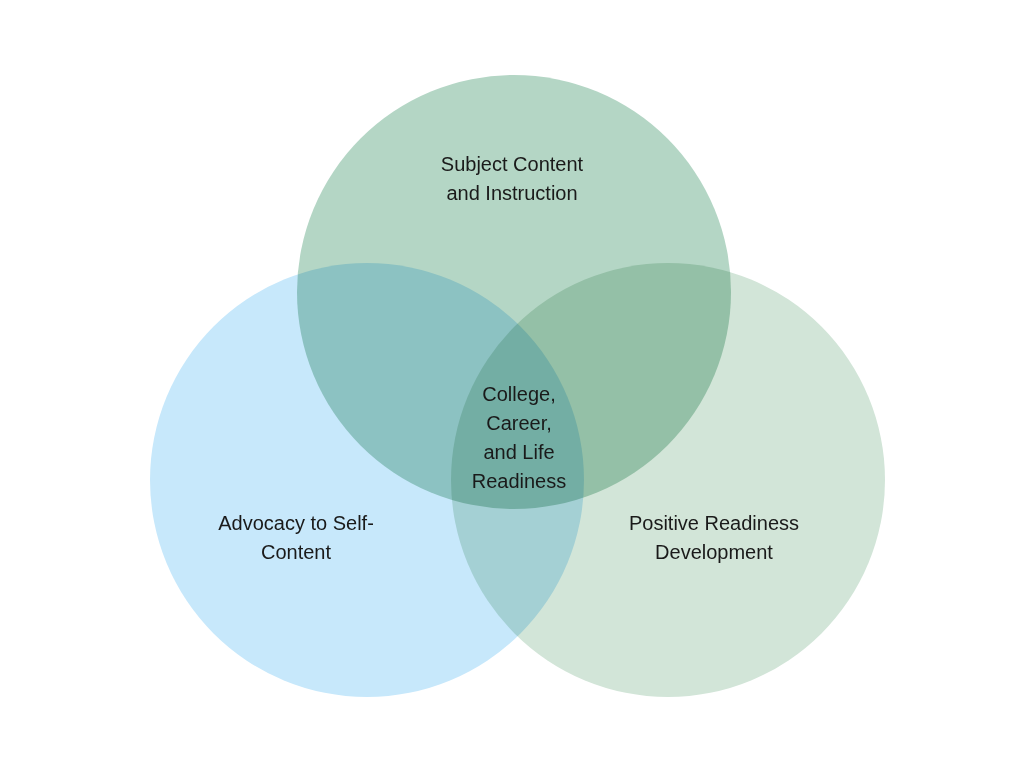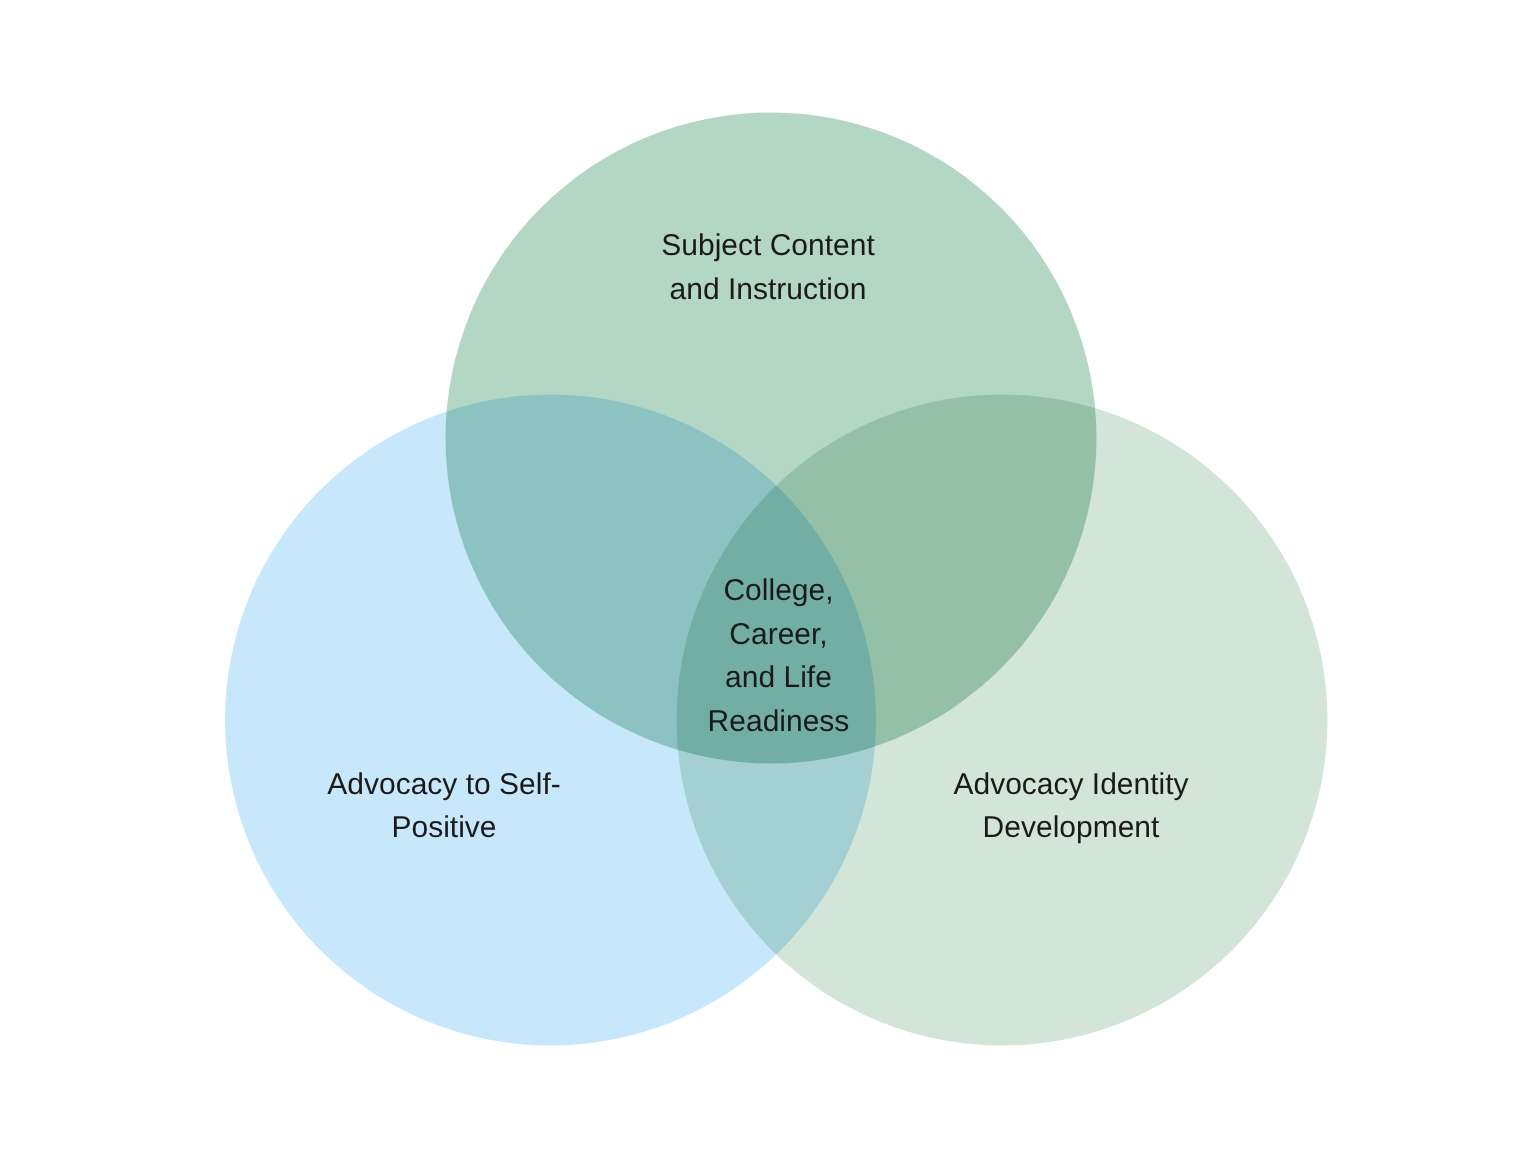--- a/index.html
+++ b/index.html
@@ -52,18 +52,18 @@
 
   <div class="venn-label label-center">College,
 Career,
 and Life
 Readiness</div>
 
   <div class="venn-label label-top">Subject Content
 and Instruction</div>
 
   <div class="venn-label label-left">Advocacy to Self-
-Positive</div>
+Content</div>
 
-  <div class="venn-label label-right">Advocacy Identity
+  <div class="venn-label label-right">Positive Readiness
 Development</div>
 
 </div>
 
 </body></html>

